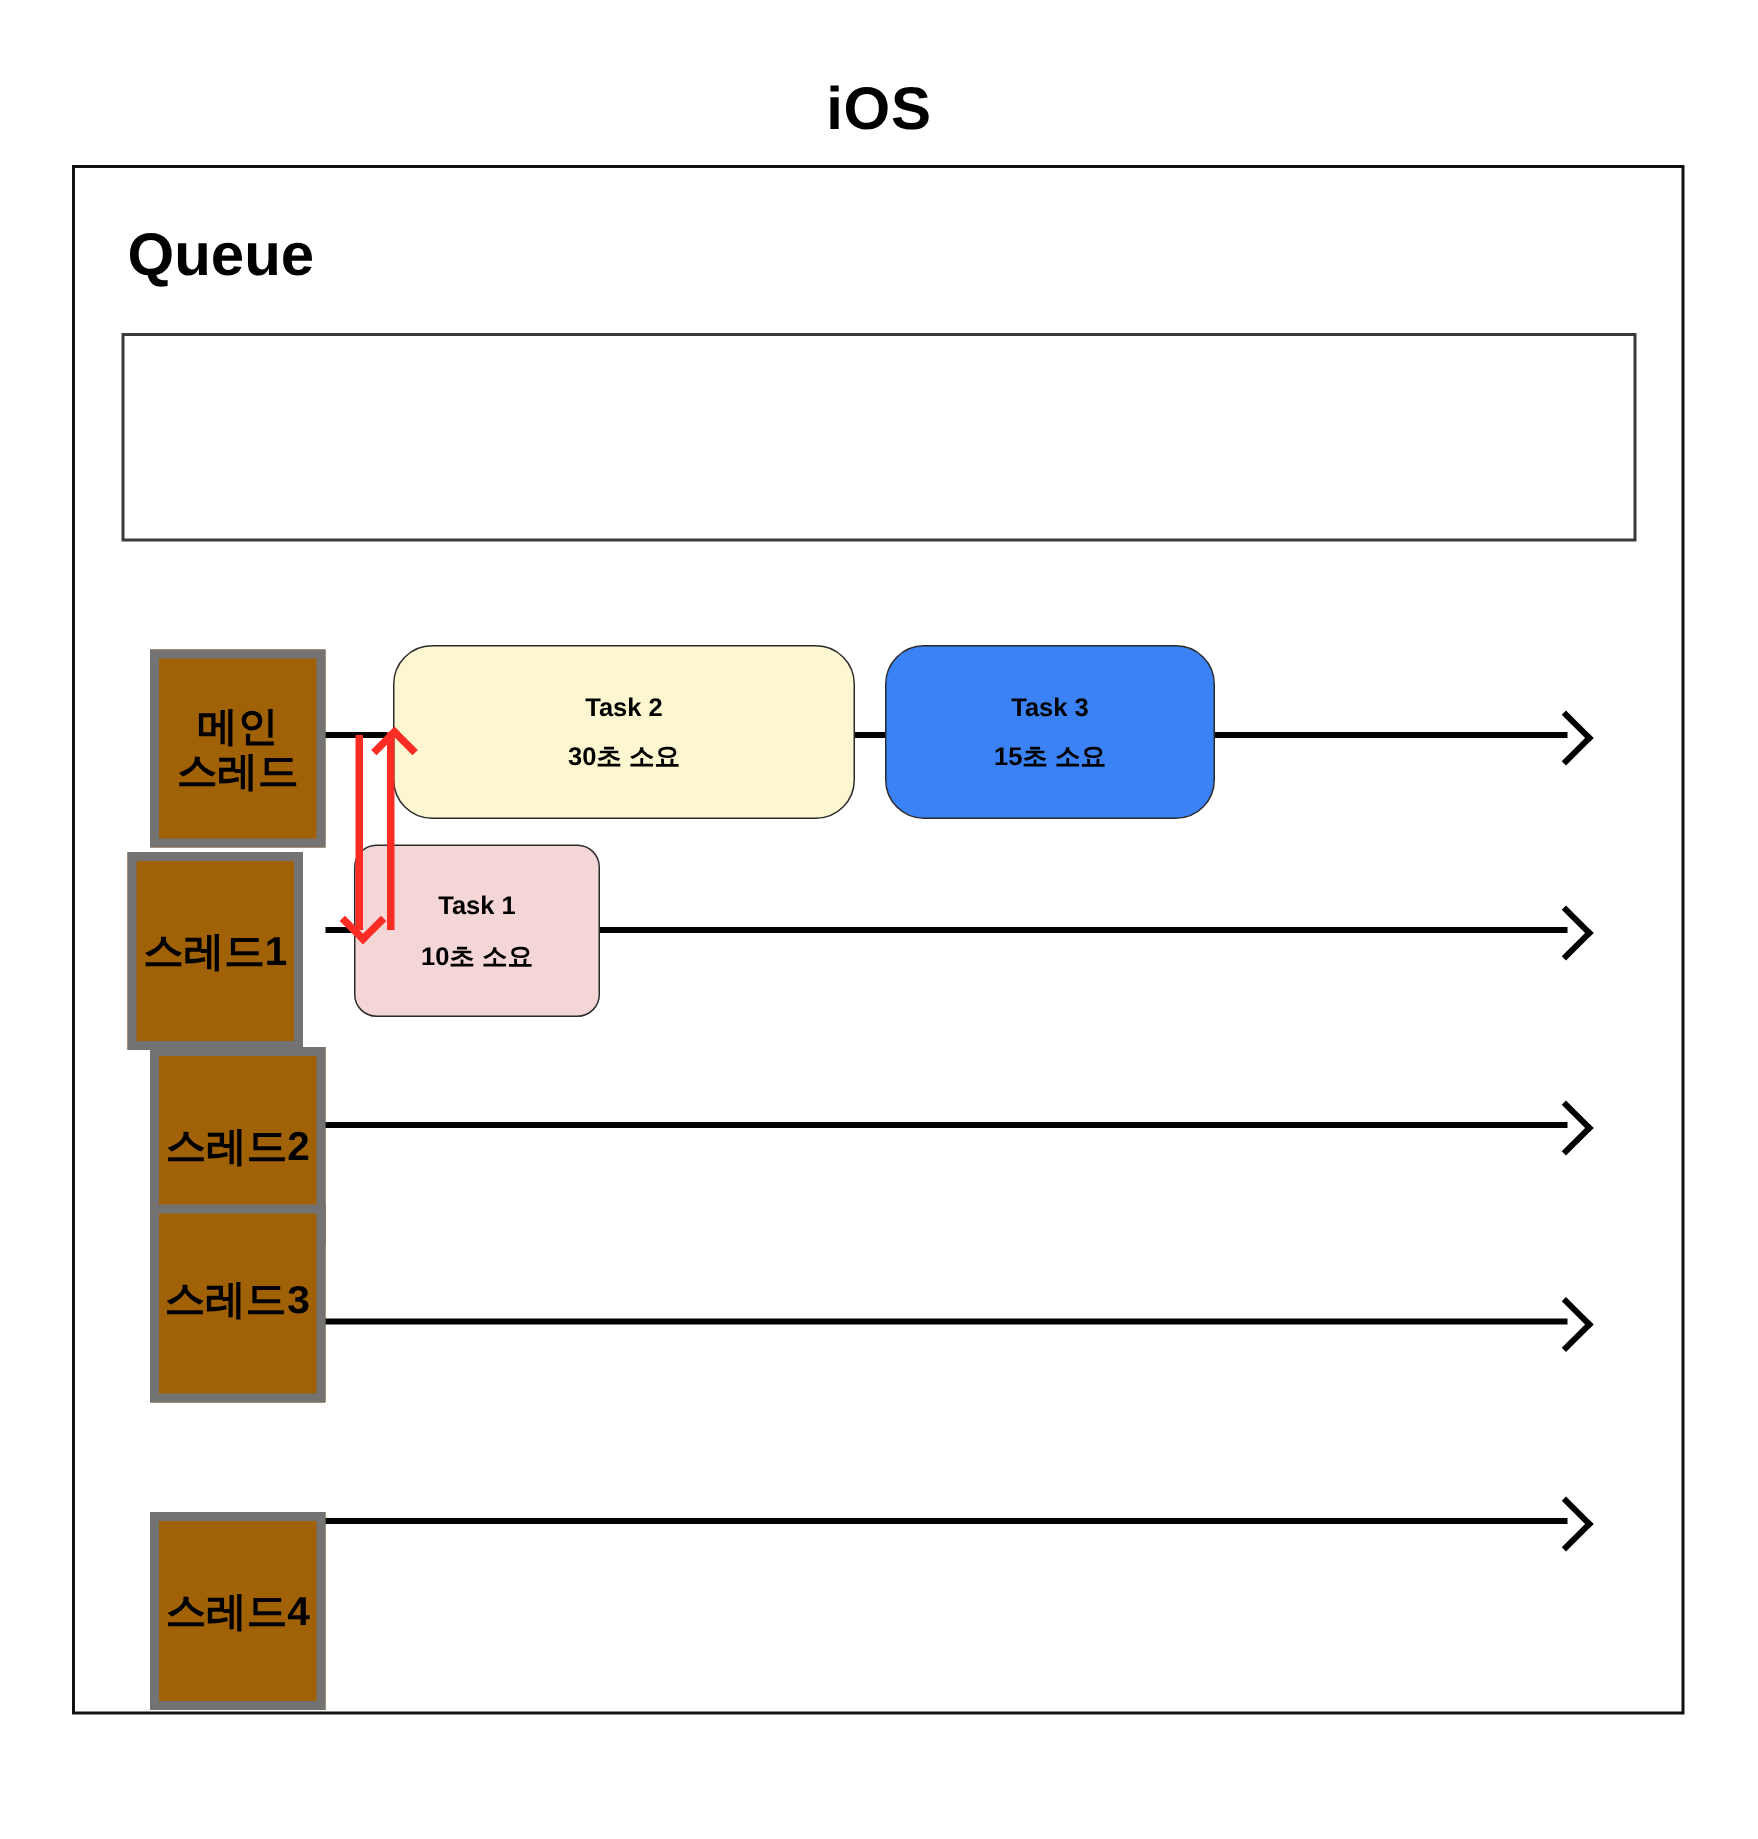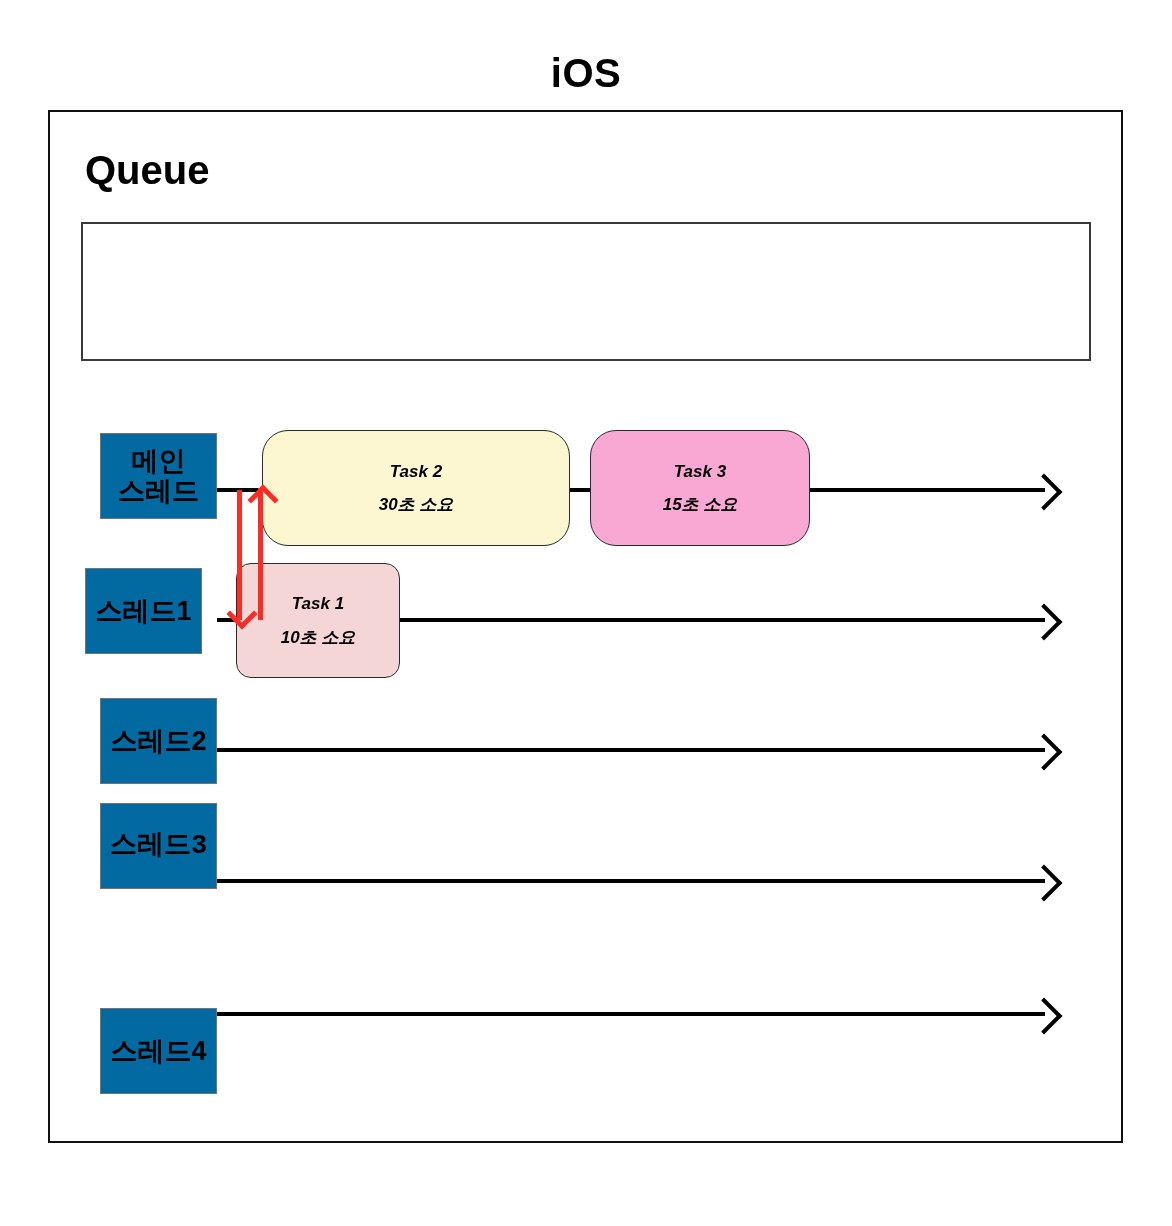--- a/index.html
+++ b/index.html
@@ -57,24 +57,24 @@
     width: 1010px;
     height: 139px;
     border: 2px solid #3a3a3a;
     box-sizing: border-box;
     background: #ffffff;
   }
 
   .thread-box {
     position: absolute;
     width: 117px;
-    height: 86px;
-    border: 1px solid #737373;
+    height: 132px;
+    border: 6px solid #737373;
     box-sizing: border-box;
-    background: #0369a1;
+    background: #a16207;
     display: flex;
     align-items: center;
     justify-content: center;
   }
   .thread-label {
     font-size: 27px;
     font-weight: bold;
     text-align: center;
     line-height: 1.12;
     white-space: pre-line;
@@ -97,21 +97,20 @@
   
   .task {
     position: absolute;
     border: 1.5px solid #2b2b2b;
     border-radius: 26px;
     box-sizing: border-box;
     display: flex;
     flex-direction: column;
     align-items: center;
     justify-content: center;
-    font-style: italic;
   }
   .task-name {
     font-size: 17px;
     font-weight: bold;
     line-height: 1.25;
   }
   .task-duration {
     font-size: 17px;
     font-weight: bold;
     line-height: 1.25;
@@ -171,21 +170,21 @@
       <div class="thread-label">스레드4</div>
     </div>
     <div class="timeline" style="left: 217px; top: 1012px; width: 828px; background: rgb(0, 0, 0);"></div>
     <div class="timeline-head" style="left: 1031px; top: 1003px; border-top-color: rgb(0, 0, 0); border-right-color: rgb(0, 0, 0);"></div>
   </div>
 <div id="tasks">
     <div class="task" style="left: 262px; top: 430px; width: 308px; height: 116px; background: rgb(252, 247, 208);">
       <div class="task-name">Task 2</div>
       <div class="task-duration">30초 소요</div>
     </div>
-    <div class="task" style="left: 590px; top: 430px; width: 220px; height: 116px; background: #f9a8d4;">
+    <div class="task" style="left: 590px; top: 430px; width: 220px; height: 116px; background: #3b82f6;">
       <div class="task-name">Task 3</div>
       <div class="task-duration">15초 소요</div>
     </div>
     <div class="task" style="left: 236px; top: 563px; width: 164px; height: 115px; background: rgb(245, 214, 214); border-radius: 15px;">
       <div class="task-name">Task 1</div>
       <div class="task-duration">10초 소요</div>
     </div>
   </div>
 <div id="arrows">
     <div class="red-arrow-line" style="left: 237px; top: 490px; height: 130px; background: rgb(251, 44, 36);"></div>

